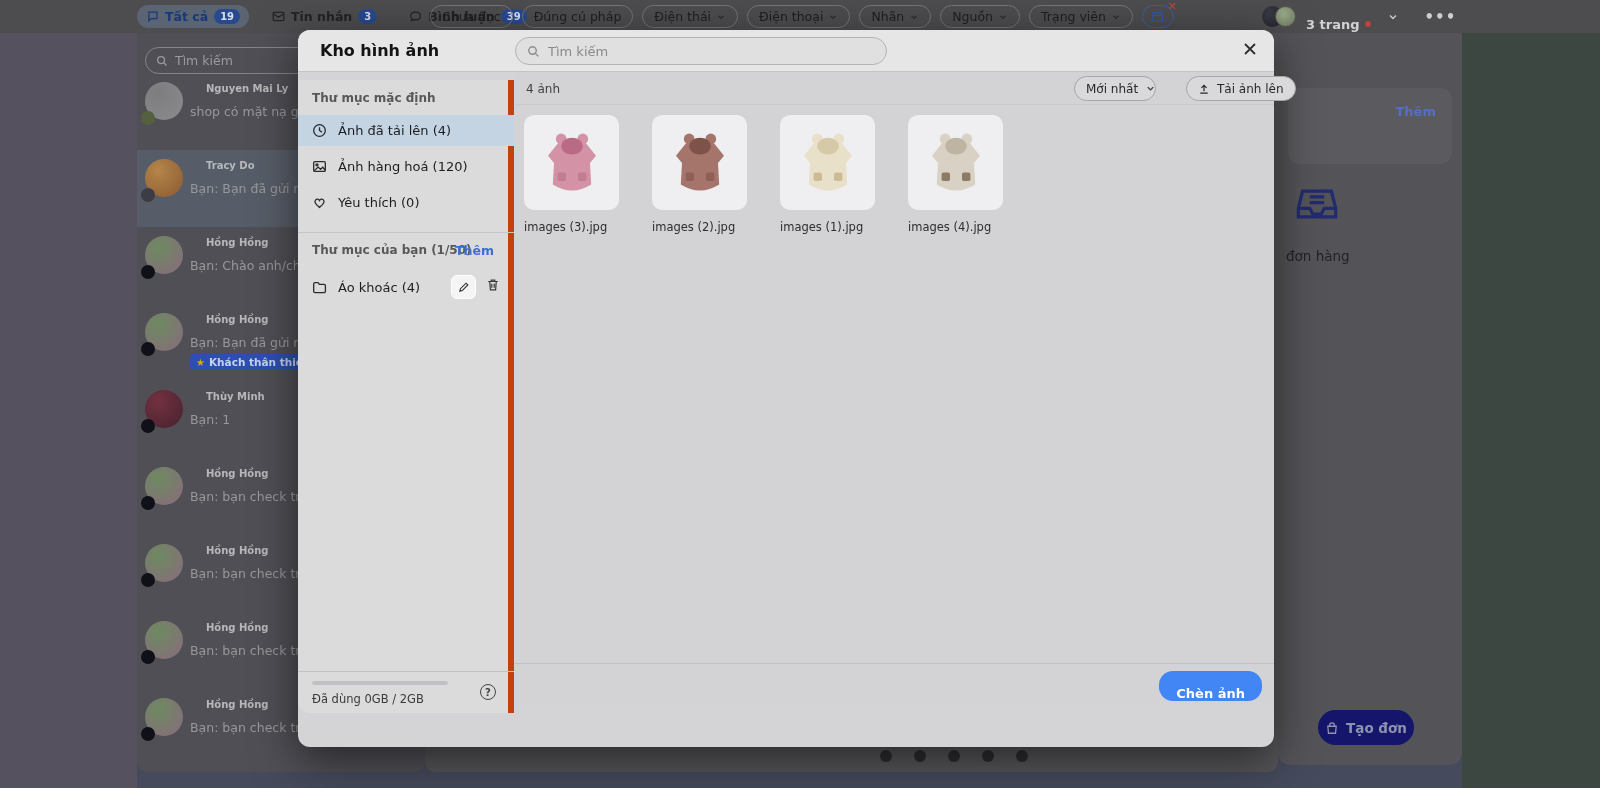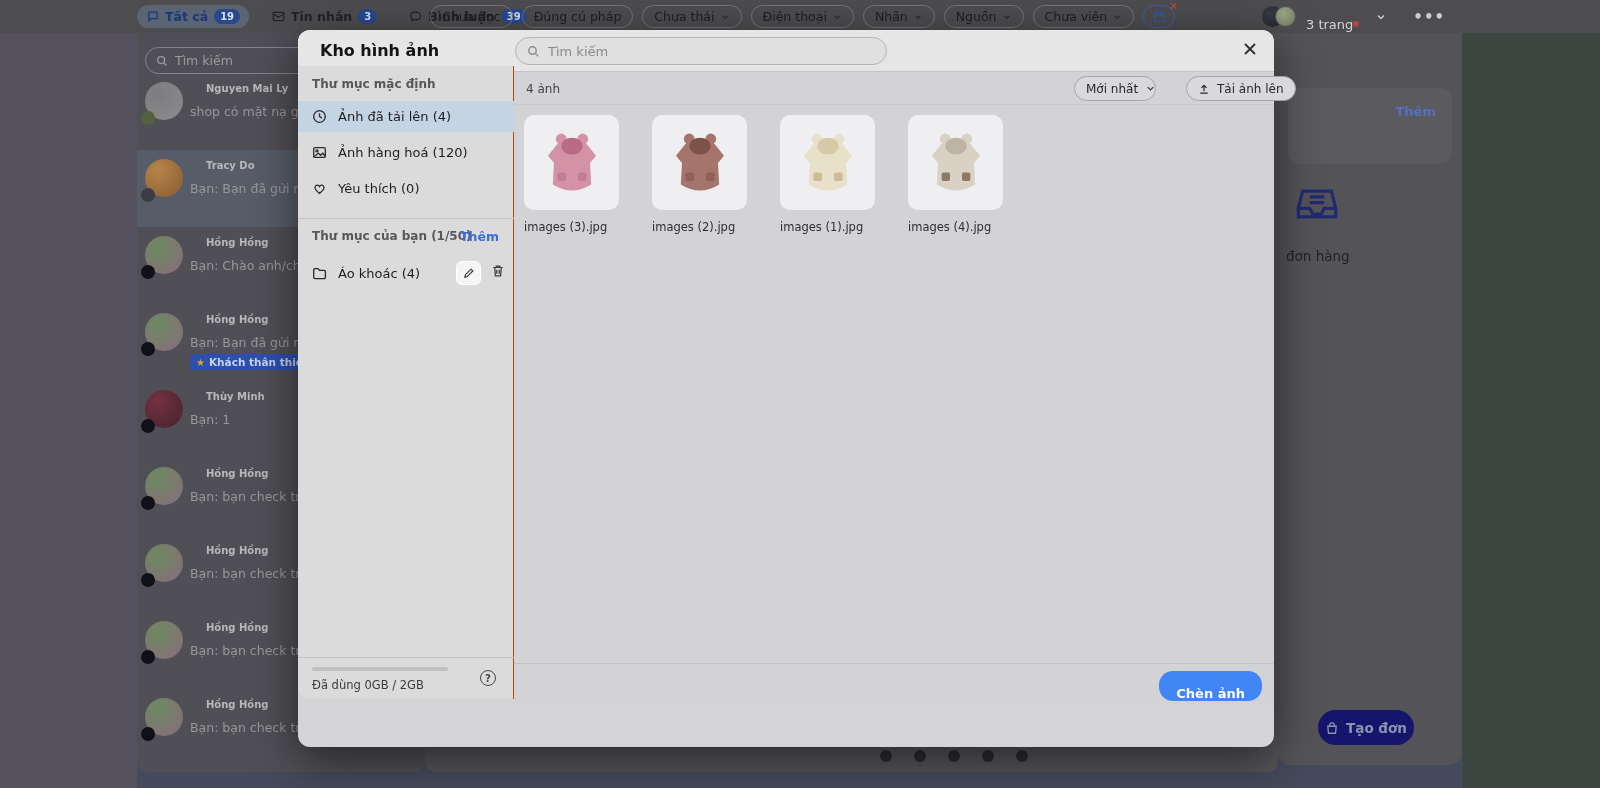--- a/index.html
+++ b/index.html
@@ -17,21 +17,21 @@
   .tb-chips { position:absolute; left:430px; top:5px; height:23px; display:flex; align-items:center; gap:9px; }
   .chip { display:flex; align-items:center; gap:5px; height:23px; padding:0 11px; border:1px solid #75757b; border-radius:13px; font-size:12.5px; color:#1e1e22; background:transparent; white-space:nowrap; }
   .chip .ico { color:#2e2e33; }
   .chip-cal { position:relative; display:flex; align-items:center; justify-content:center; width:32px; height:23px; border:1px solid #3d5ea8; border-radius:13px; color:#2f57ae; }
   .chip-cal .xmark { position:absolute; right:-4px; top:-6px; color:#c5443a; font-size:11px; font-weight:bold; }
   .tb-right { position:absolute; left:1262px; top:4px; height:25px; display:flex; align-items:center; gap:8px; }
   .avatars { position:relative; width:36px; height:22px; }
   .avatars .av { position:absolute; width:21px; height:21px; border-radius:50%; top:0; }
   .avatars .av1 { left:0; background:radial-gradient(circle at 35% 35%, #3a3a46, #22222c); }
   .avatars .av2 { left:13px; background:radial-gradient(circle at 40% 35%, #9aa88a, #6a7a5e); border:1px solid #555; }
-  .tb-account { display:flex; align-items:center; color:#d2d2d4; font-size:13px; font-weight:normal;margin-top:15px; }
+  .tb-account { display:flex; align-items:center; gap:5px; color:#d2d2d4; font-size:13px; font-weight:bold;margin-top:15px; }
   .reddot { width:6px; height:6px; border-radius:50%; background:#b8443a; }
   .tb-caret { color:#c9c9cb; margin-left:8px; display:flex; }
   .tb-more { color:#cdcdcf; font-size:15px; letter-spacing:1px; margin-left:18px; font-weight:bold; }
 
   
   .left-strip { position:absolute; left:0; top:33px; width:137px; height:755px; background:#56515e; }
   .green-col { position:absolute; left:1462px; top:33px; width:138px; height:755px; background:#3d4742; }
   .convo-area { position:absolute; left:425px; top:33px; width:853px; height:739px; background:#565659; border-radius:0 0 10px 10px; }
   .compose-dots { position:absolute; left:455px; top:717px; display:flex; gap:22px; }
   .compose-dots .dot { width:12px; height:12px; border-radius:50%; background:#2c2c2f; }
@@ -54,21 +54,21 @@
   .rp-orders { position:absolute; left:8px; top:215px; color:#232327; font-size:13.5px; white-space:nowrap; }
   .rp-create { position:absolute; left:40px; top:677px; width:96px; height:35px; background:#15156b; border-radius:18px; display:flex; align-items:center; justify-content:center; gap:7px; color:#8d92ae; font-size:13.5px; font-weight:bold; }
 
   
   .modal { position:absolute; left:298px; top:30px; width:976px; height:717px; background:#d4d4d6; border-radius:12px; box-shadow:0 12px 45px rgba(0,0,0,.55); z-index:5; }
   .m-header { position:absolute; left:0; top:0; width:976px; height:42px; background:#e6e6e7; border-radius:12px 12px 0 0; border-bottom:1px solid #c4c4c6; }
   .m-title { position:absolute; left:22px; top:11px; font-size:16px; font-weight:bold; color:#141416; }
   .m-search { position:absolute; left:217px; top:7px; width:372px; height:28px; background:#e0e0e1; border:1px solid #b4b4b6; border-radius:14px; display:flex; align-items:center; gap:8px; padding:0 11px; color:#8a8a8d; font-size:13px; }
   .m-close { position:absolute; right:16px; top:11px; color:#2e2e30; cursor:pointer; }
 
-  .m-sidebar { position:absolute; left:0; top:36px; width:216px; height:633px; background:#dbdbdc; border-right:1px solid #c2410c; border-radius:0 0 0 12px; }
+  .m-sidebar { position:absolute; left:0; top:50px; width:216px; height:633px; background:#dbdbdc; border-right:6px solid #c2410c; border-radius:0 0 0 12px; }
   .ms-label { position:absolute; left:14px; font-size:12px; font-weight:bold; color:#58585b; white-space:nowrap; }
   .ms-item { position:absolute; left:0; width:216px; height:31px; display:flex; align-items:center; gap:11px; padding-left:14px; font-size:13px; color:#1d1d20; }
   .ms-item .ico { color:#2b2b2e; display:flex; }
   .ms-item.selected { background:#c5d4e3; }
   .ms-divider { position:absolute; left:0; top:152px; width:216px; height:1px; background:#c6c6c8; }
   .ms-add { position:absolute; right:14px; top:163px; color:#3a6fd8; font-size:12.5px; font-weight:bold; }
   .ms-folder { top:192px; }
   .ms-edit { position:absolute; right:32px; top:195px; width:25px; height:24px; background:#f5f5f6; border:1px solid #ffffff; border-radius:6px; display:flex; align-items:center; justify-content:center; color:#2d2d30; }
   .ms-trash { position:absolute; right:8px; top:198px; color:#3a3a3d; }
   .ms-footer { position:absolute; left:0; bottom:0; width:216px; height:42px; border-top:1px solid #c2c2c4; }
@@ -132,21 +132,21 @@
     <span class="chip-label">Chưa đọc</span>
 
   </div>
 
   <div class="chip">
     <span class="chip-label">Đúng cú pháp</span>
 
   </div>
 
   <div class="chip">
-    <span class="chip-label">Chưa thái</span>
+    <span class="chip-label">Điện thái</span>
     <span class="ico chip-caret">
       <svg width="10" height="10" viewBox="0 0 16 16" fill="none" stroke="currentColor" stroke-width="2">
               <path d="M4 6l4 4 4-4"></path>
             </svg>
     </span>
   </div>
 
   <div class="chip">
     <span class="chip-label">Điện thoại</span>
     <span class="ico chip-caret">
@@ -168,21 +168,21 @@
   <div class="chip">
     <span class="chip-label">Nguồn</span>
     <span class="ico chip-caret">
       <svg width="10" height="10" viewBox="0 0 16 16" fill="none" stroke="currentColor" stroke-width="2">
               <path d="M4 6l4 4 4-4"></path>
             </svg>
     </span>
   </div>
 
   <div class="chip">
-    <span class="chip-label">Chưa viên</span>
+    <span class="chip-label">Trạng viên</span>
     <span class="ico chip-caret">
       <svg width="10" height="10" viewBox="0 0 16 16" fill="none" stroke="currentColor" stroke-width="2">
               <path d="M4 6l4 4 4-4"></path>
             </svg>
     </span>
   </div>
 <div class="chip-cal">
         <span>
           <svg width="13" height="13" viewBox="0 0 16 16" fill="none" stroke="currentColor" stroke-width="1.6">
               <rect x="2" y="3" width="12" height="11" rx="2"></rect>

